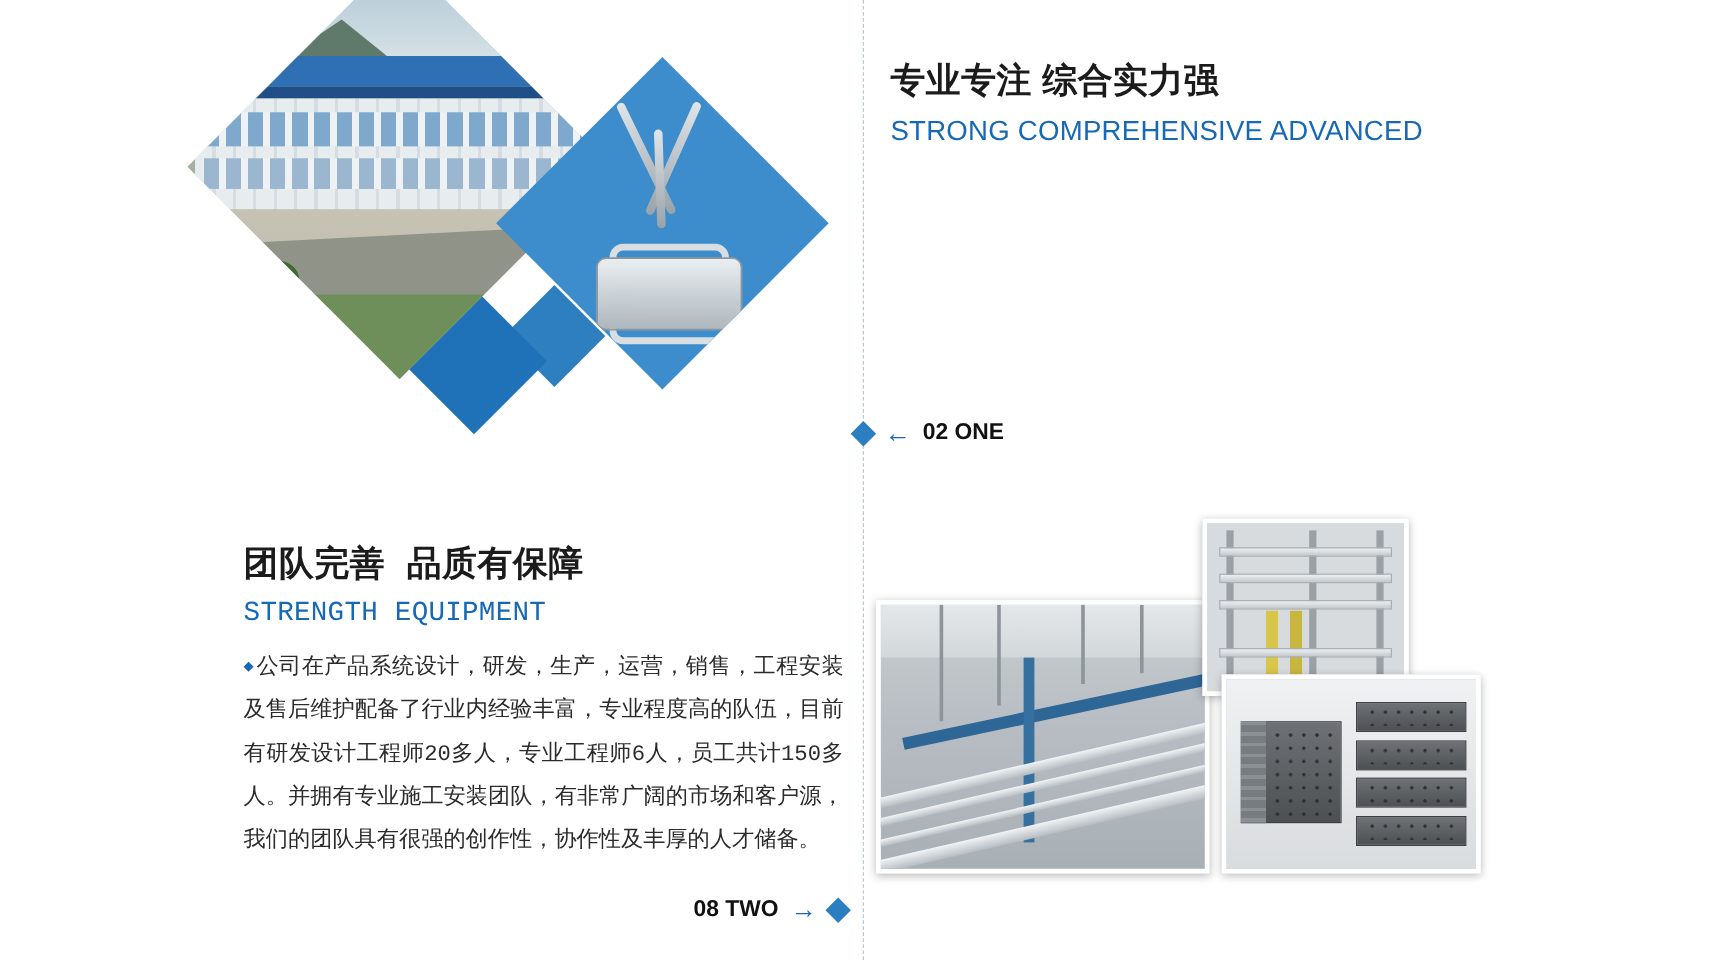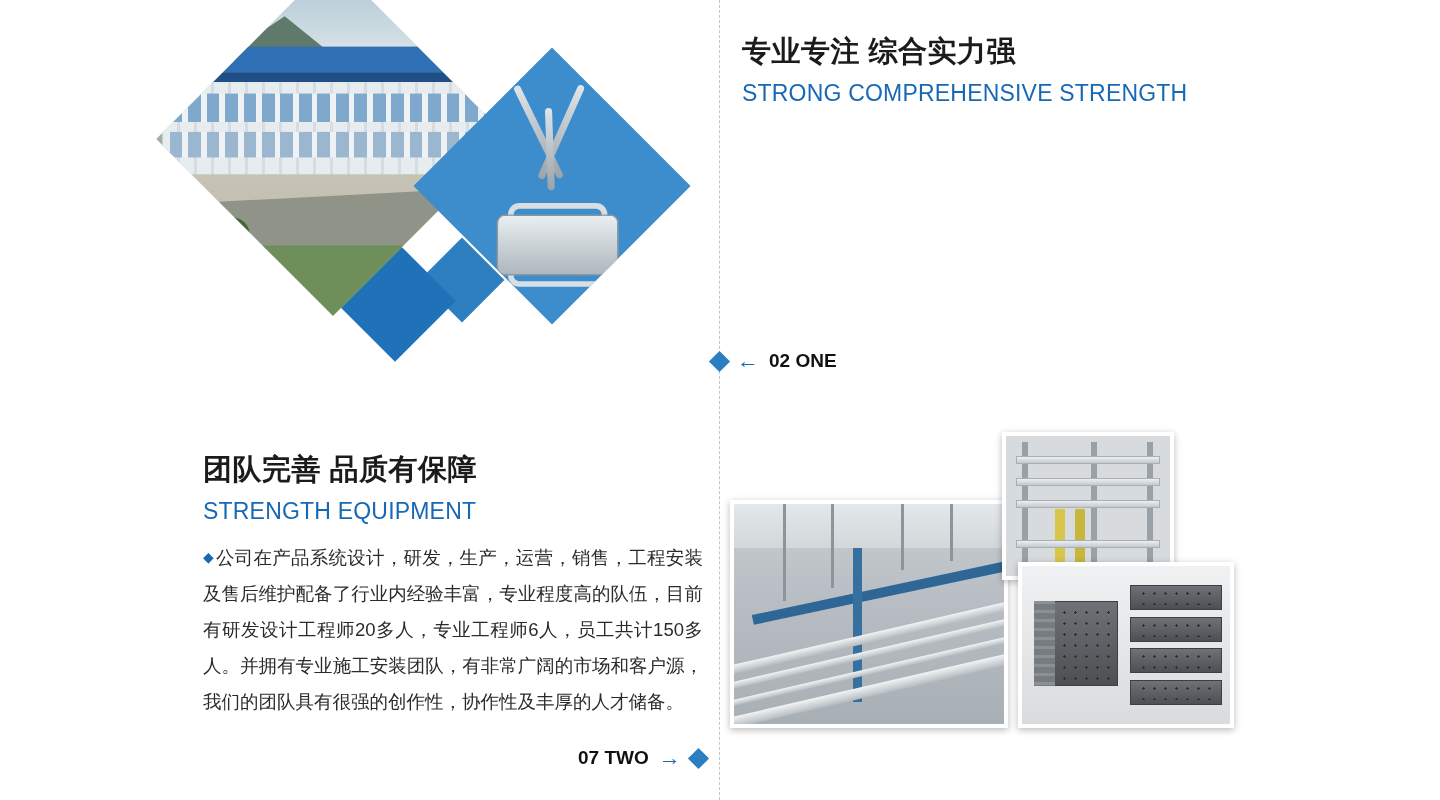--- a/index.html
+++ b/index.html
@@ -163,28 +163,29 @@
   .blk-para p { margin: 0; text-indent: 0; }
   .bullet {
     color: #1768b5;
     font-size: 14px;
     margin-right: 2px;
     vertical-align: 2px;
   }
 
   .sec1-text {
     left: 742px;
-    top: 32px;
+    top: 48px;
     width: 510px;
   }
 
   .sec2-text {
     left: 203px;
     top: 450px;
     width: 500px;
+    font-family: Liberation Mono, monospace;
   }
 
   
   .marker {
     position: absolute;
     display: flex;
     align-items: center;
     gap: 10px;
     font-size: 19px;
     font-weight: bold;
@@ -320,39 +321,39 @@
           <div class="arm-cap c2"></div>
           <div class="clamp-ring"></div>
           <div class="clamp-pipe"></div>
         </div>
       </div>
     </div>
   </div>
 
   <div class="txt-block sec1-text">
     <div class="blk-title">专业专注 综合实力强</div>
-    <div class="blk-sub">STRONG COMPREHENSIVE STRENGTH</div>
+    <div class="blk-sub">STRONG COMPREHENSIVE ADVANCED</div>
   </div>
 
   <div class="marker marker-1">
     <span class="dia-dot"></span>
     <span class="arrow">←</span>
     <span>02 ONE</span>
   </div>
 
   <div class="txt-block sec2-text">
     <div class="blk-title">团队完善 品质有保障</div>
     <div class="blk-sub">STRENGTH EQUIPMENT</div>
     <div class="blk-para">
       <p><span class="bullet">◆</span><span>公司在产品系统设计，研发，生产，运营，销售，工程安装及售后维护配备了行业内经验丰富，专业程度高的队伍，目前有研发设计工程师20多人，专业工程师6人，员工共计150多人。并拥有专业施工安装团队，有非常广阔的市场和客户源，我们的团队具有很强的创作性，协作性及丰厚的人才储备。</span></p>
     </div>
   </div>
 
   <div class="marker marker-2">
-    <span>07 TWO</span>
+    <span>08 TWO</span>
     <span class="arrow">→</span>
     <span class="dia-dot"></span>
   </div>
 
   <div class="sec2-photos">
 
     <div class="photo ph-main">
       <div class="pm-bg"></div>
       <div class="ceil"></div>
       <div class="rod r1"></div>

